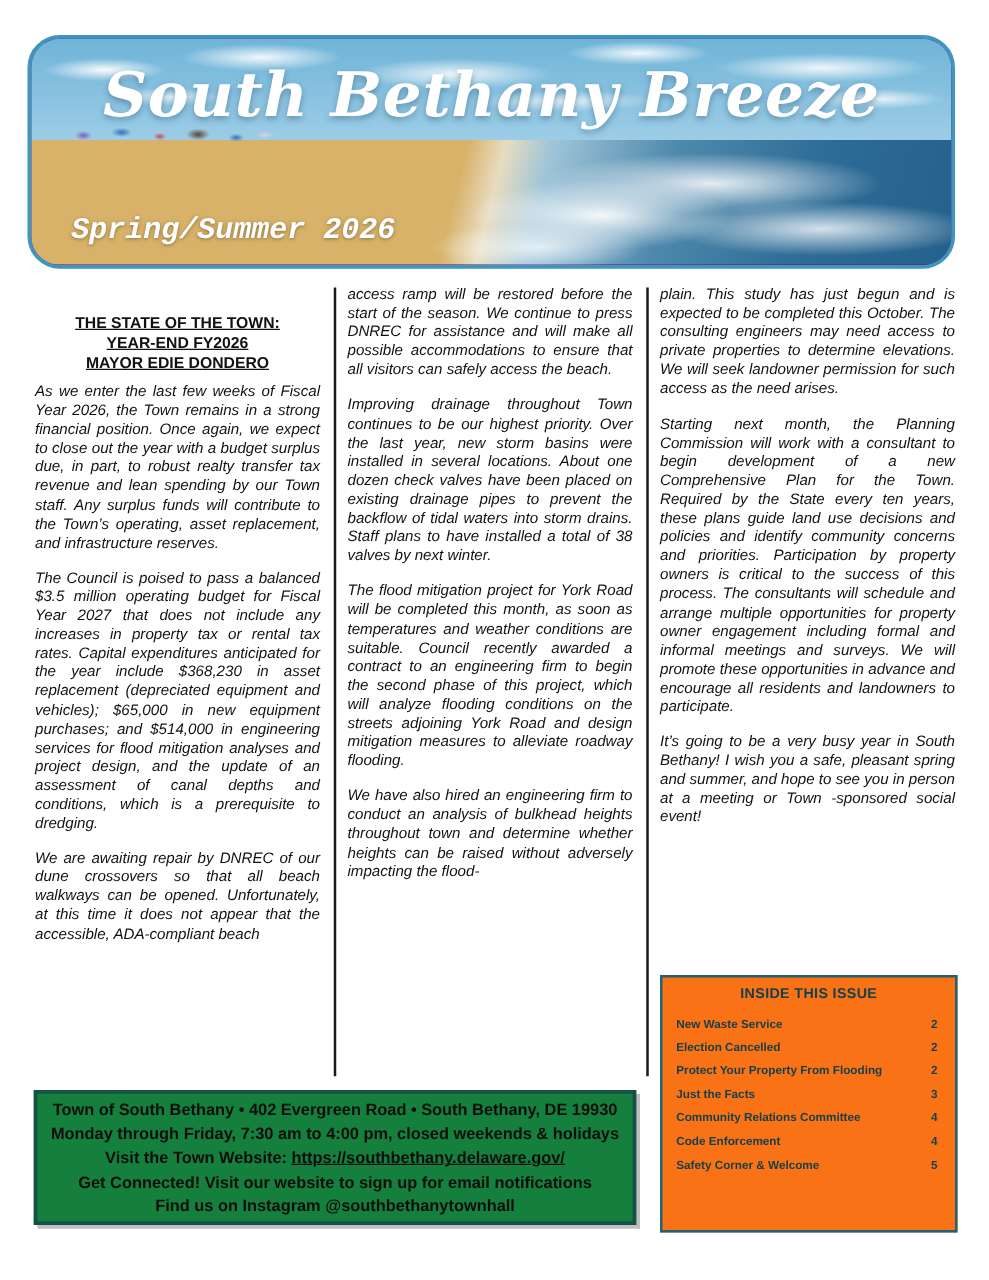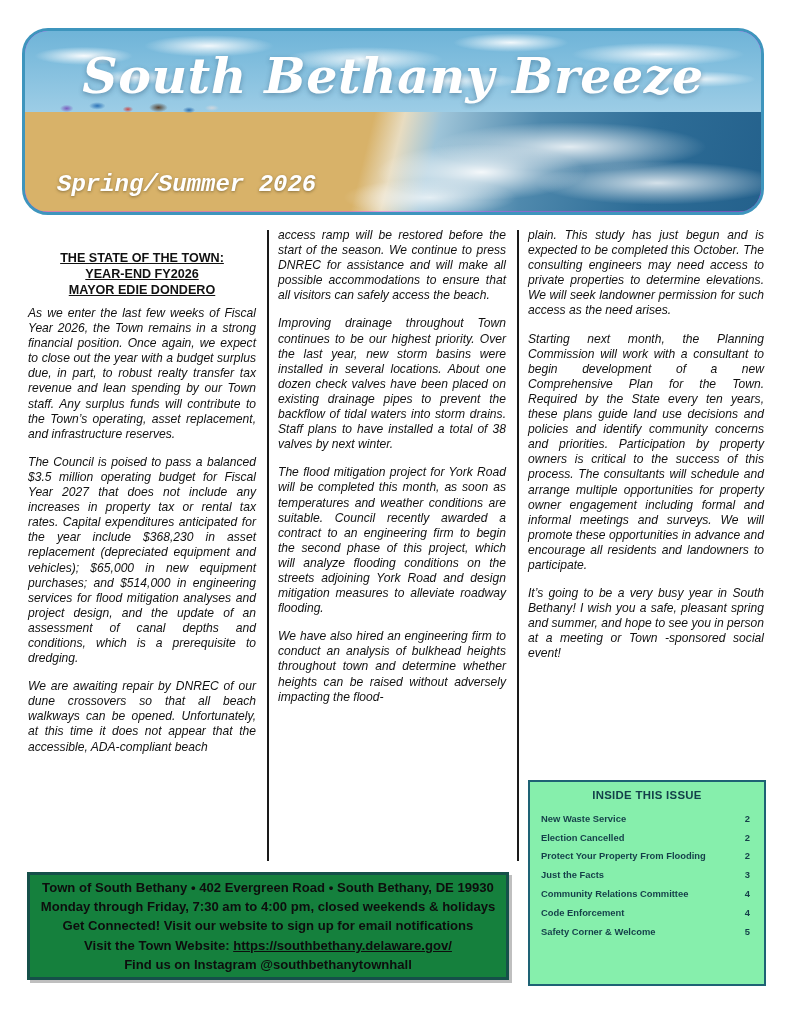--- a/index.html
+++ b/index.html
@@ -21,21 +21,21 @@
   #masthead {
     position: absolute;
     left: 22px;
     top: 28px;
     width: 742px;
     height: 187px;
     border: 3px solid #3e95bd;
     border-radius: 26px;
     overflow: hidden;
     box-sizing: border-box;
-    background: #d946ef;
+    background: #701a75;
   }
   .beach-photo {
     position: absolute;
     inset: 0;
     background:
       
       radial-gradient(ellipse 150px 40px at 62% 78%, rgba(255,255,255,0.92) 0%, rgba(255,255,255,0.0) 70%),
       radial-gradient(ellipse 190px 34px at 74% 64%, rgba(255,255,255,0.85) 0%, rgba(255,255,255,0.0) 72%),
       radial-gradient(ellipse 120px 26px at 55% 92%, rgba(255,255,255,0.75) 0%, rgba(255,255,255,0.0) 72%),
       radial-gradient(ellipse 170px 30px at 86% 84%, rgba(255,255,255,0.8) 0%, rgba(255,255,255,0.0) 72%),
@@ -153,21 +153,21 @@
   .col p:last-child { margin-bottom: 0; }
 
   
   #inside-box {
     position: absolute;
     left: 528px;
     top: 780px;
     width: 238px;
     height: 206px;
     border: 2px solid #1e6274;
-    background: #86efac;
+    background: #f97316;
     box-sizing: border-box;
     padding: 7px 9px 4px 9px;
   }
   #inside-title {
     text-align: center;
     font-weight: bold;
     font-size: 11.4px;
     color: #13404a;
     letter-spacing: 0.3px;
     margin-bottom: 8px;
@@ -280,16 +280,16 @@
       <div class="toc-row">
         <span>Safety Corner &amp; Welcome</span>
         <span class="toc-page">5</span>
       </div>
     </div>
 </div>
 
 <div id="footer-box">
   <div class="footer-line">Town of South Bethany • 402 Evergreen Road • South Bethany, DE 19930</div>
   <div class="footer-line">Monday through Friday, 7:30 am to 4:00 pm, closed weekends &amp; holidays</div>
+  <div class="footer-line"><span>Visit the Town Website:  </span><span class="footer-link">https://southbethany.delaware.gov/</span></div>
   <div class="footer-line">Get Connected! Visit our website to sign up for email notifications</div>
-  <div class="footer-line"><span>Visit the Town Website:  </span><span class="footer-link">https://southbethany.delaware.gov/</span></div>
   <div class="footer-line">Find us on Instagram @southbethanytownhall</div>
 </div>
 
 </body></html>

